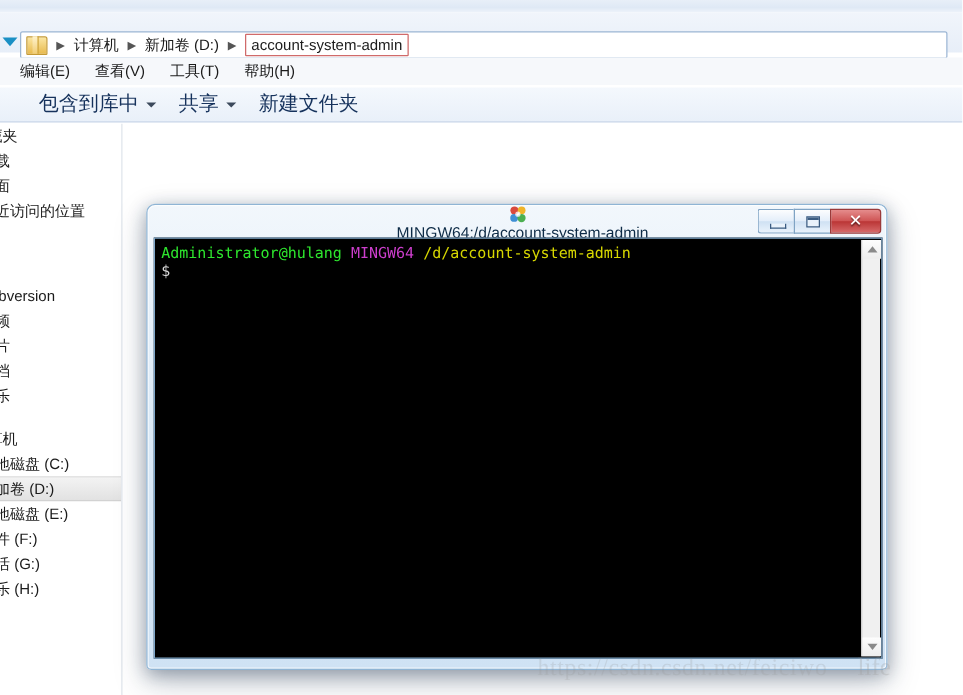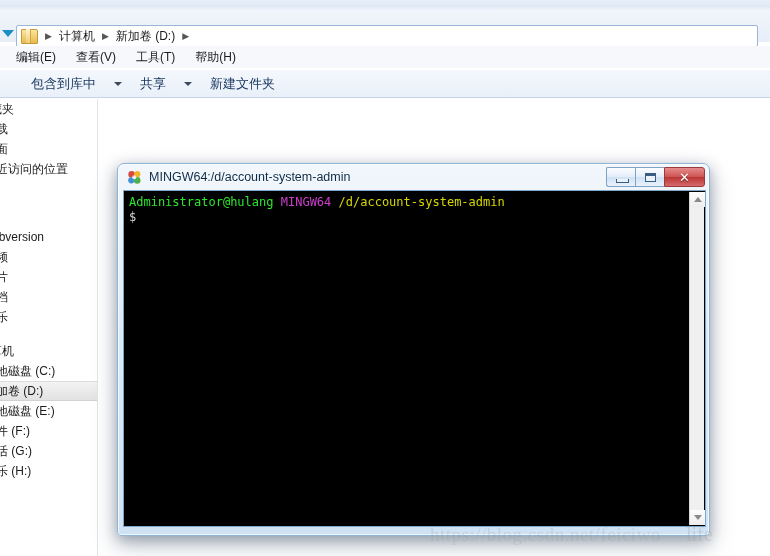--- a/index.html
+++ b/index.html
@@ -65,22 +65,22 @@
   }
 
   
   .cmdbar{
     position:absolute;left:0;top:70px;width:770px;height:28px;
     background:linear-gradient(to bottom,#f4f8fd 0%,#e9f0f9 100%);
     border-bottom:1px solid #c5d4e8;
     display:flex;align-items:center;padding-left:22px;box-sizing:border-box;
   }
   .cmd-item{
-    font-size:13px;color:#16325c;padding:3px 9px;cursor:default;
-    display:flex;align-items:center;gap:18px;white-space:nowrap;
+    font-size:16px;color:#16325c;padding:3px 9px;cursor:default;
+    display:flex;align-items:center;gap:6px;white-space:nowrap;
   }
   .caret{
     width:0;height:0;border-left:4px solid transparent;border-right:4px solid transparent;
     border-top:4px solid #3c4a5c;display:inline-block;
   }
 
   
   .navpane{
     position:absolute;left:0;top:99px;width:97px;height:457px;
     background:#ffffff;overflow:hidden;
@@ -138,21 +138,21 @@
     border-radius:7px 7px 4px 4px;
     background:linear-gradient(to bottom,#f2f7fc 0%,#dceaf7 45%,#cfe2f4 100%);
     border:1px solid #8fb4d4;
     box-shadow:0 0 0 1px rgba(255,255,255,.7) inset,
                0 4px 14px rgba(20,40,70,.35),
                0 10px 26px rgba(20,40,70,.22);
     box-sizing:border-box;
   }
   .term-titlebar{
     position:absolute;left:0;top:0;width:100%;height:26px;
-    display:flex;align-items:center;padding-left:9px;box-sizing:border-box;
+    display:flex;align-items:center;padding-left:9px;box-sizing:border-box;flex-direction:column;
   }
   .term-icon{
     width:15px;height:15px;position:relative;flex:none;margin-right:7px;
   }
   .term-title{
     font-size:12.5px;color:#0d2b47;white-space:nowrap;
     text-shadow:0 1px 0 rgba(255,255,255,.9);
   }
   .term-buttons{
     position:absolute;right:4px;top:3px;display:flex;gap:0;align-items:flex-start;
@@ -243,20 +243,21 @@
 
   <div class="addressbar-row">
     <div class="nav-chevron"></div>
     <div class="addr-box">
       <div class="folder-icon"></div>
       <span class="crumb-sep">▶</span>
       <span class="crumb">计算机</span>
       <span class="crumb-sep">▶</span>
       <span class="crumb">新加卷 (D:)</span>
       <span class="crumb-sep">▶</span>
+      <span class="crumb-current">account-system-admin</span>
     </div>
   </div>
 
   <div class="menubar">
     <span class="menu-item">编辑(E)</span>
     <span class="menu-item">查看(V)</span>
     <span class="menu-item">工具(T)</span>
     <span class="menu-item">帮助(H)</span>
   </div>
 
@@ -336,14 +337,14 @@
       <div class="sb-arrow up">
         <span class="sb-tri-up"></span>
       </div>
       <div class="sb-arrow down">
         <span class="sb-tri-down"></span>
       </div>
     </div>
   </div>
 </div>
 
-<div class="watermark">https://blog.csdn.net/feiciwo</div>
+<div class="watermark">https://csdn.csdn.net/feiciwo</div>
 <div class="watermark-tail">life</div>
 
 </body></html>

